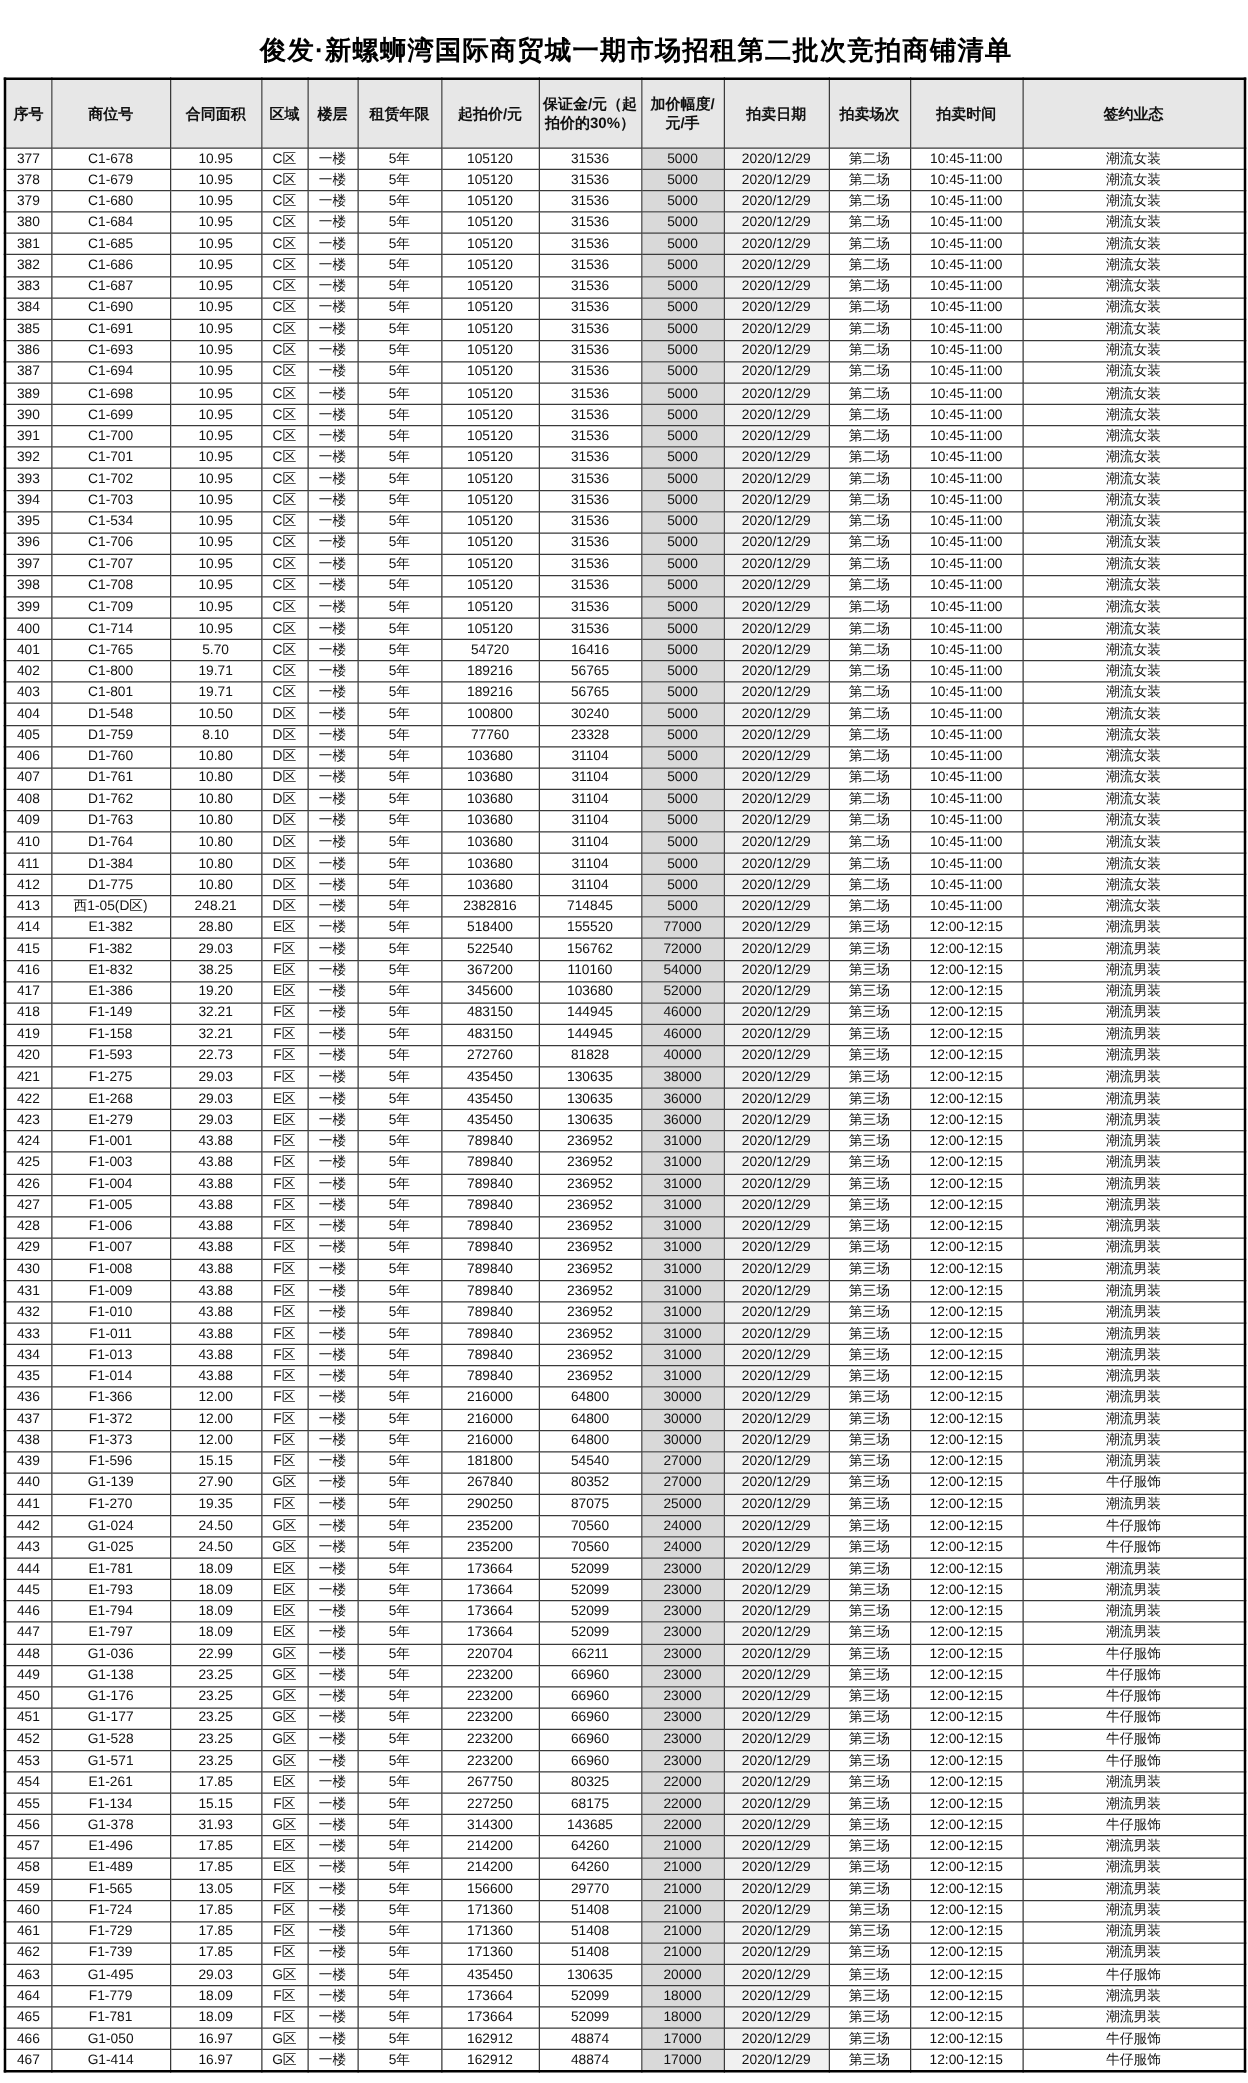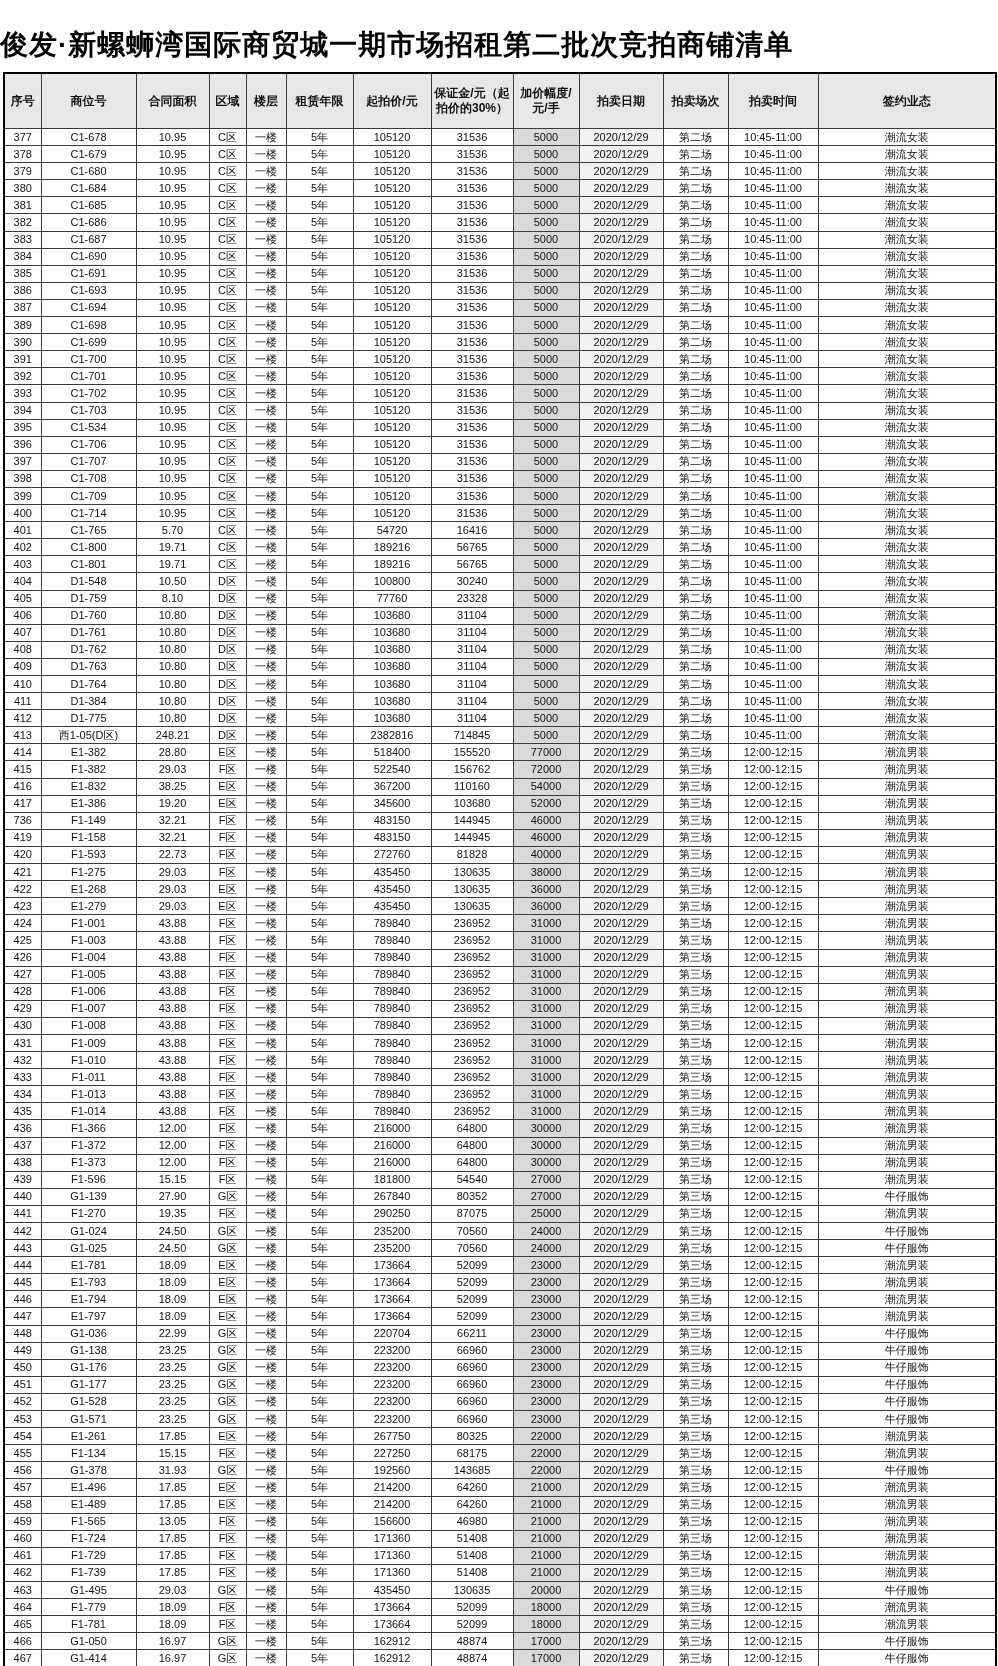--- a/index.html
+++ b/index.html
@@ -4,26 +4,27 @@
 <style>
   html,body{margin:0;padding:0;background:#fff;}
   body{
     width:998px;height:1666px;
     font-family:"Liberation Sans","DejaVu Sans",sans-serif;
     color:#111;
     -webkit-font-smoothing:antialiased;
   }
   .page{width:998px;padding-top:26px;box-sizing:border-box;}
   .doc-title{
-    text-align:left;
-    font-size:28px;
+    text-align:center;
+    font-size:21px;
     font-weight:bold;
     letter-spacing:1px;
     margin:0 0 8px 0;
     color:#000;
+    padding-left:20px;
   }
   table.sheet{
     border-collapse:collapse;
     table-layout:fixed;
     width:992px;
     margin:0 auto 0 3px;
     border:2px solid #000;
   }
   table.sheet th, table.sheet td{
     border:1px solid #3a3a3a;
@@ -689,21 +690,21 @@
           <td class="col-term">5年</td>
           <td class="col-start-price">345600</td>
           <td class="col-deposit">103680</td>
           <td class="col-increment">52000</td>
           <td class="col-date">2020/12/29</td>
           <td class="col-session">第三场</td>
           <td class="col-time">12:00-12:15</td>
           <td class="col-business">潮流男装</td>
         </tr>
         <tr>
-          <td class="col-seq">736</td>
+          <td class="col-seq">418</td>
           <td class="col-shop-no">F1-149</td>
           <td class="col-area">32.21</td>
           <td class="col-zone">F区</td>
           <td class="col-floor">一楼</td>
           <td class="col-term">5年</td>
           <td class="col-start-price">483150</td>
           <td class="col-deposit">144945</td>
           <td class="col-increment">46000</td>
           <td class="col-date">2020/12/29</td>
           <td class="col-session">第三场</td>
@@ -1265,21 +1266,21 @@
           <td class="col-time">12:00-12:15</td>
           <td class="col-business">潮流男装</td>
         </tr>
         <tr>
           <td class="col-seq">456</td>
           <td class="col-shop-no">G1-378</td>
           <td class="col-area">31.93</td>
           <td class="col-zone">G区</td>
           <td class="col-floor">一楼</td>
           <td class="col-term">5年</td>
-          <td class="col-start-price">192560</td>
+          <td class="col-start-price">314300</td>
           <td class="col-deposit">143685</td>
           <td class="col-increment">22000</td>
           <td class="col-date">2020/12/29</td>
           <td class="col-session">第三场</td>
           <td class="col-time">12:00-12:15</td>
           <td class="col-business">牛仔服饰</td>
         </tr>
         <tr>
           <td class="col-seq">457</td>
           <td class="col-shop-no">E1-496</td>
@@ -1311,21 +1312,21 @@
           <td class="col-business">潮流男装</td>
         </tr>
         <tr>
           <td class="col-seq">459</td>
           <td class="col-shop-no">F1-565</td>
           <td class="col-area">13.05</td>
           <td class="col-zone">F区</td>
           <td class="col-floor">一楼</td>
           <td class="col-term">5年</td>
           <td class="col-start-price">156600</td>
-          <td class="col-deposit">46980</td>
+          <td class="col-deposit">29770</td>
           <td class="col-increment">21000</td>
           <td class="col-date">2020/12/29</td>
           <td class="col-session">第三场</td>
           <td class="col-time">12:00-12:15</td>
           <td class="col-business">潮流男装</td>
         </tr>
         <tr>
           <td class="col-seq">460</td>
           <td class="col-shop-no">F1-724</td>
           <td class="col-area">17.85</td>

